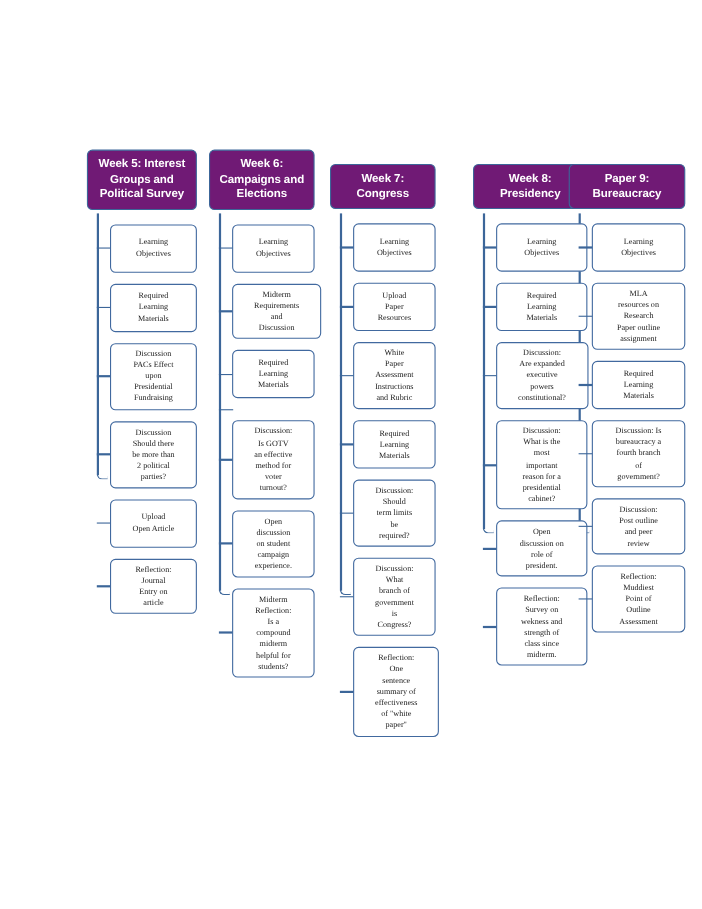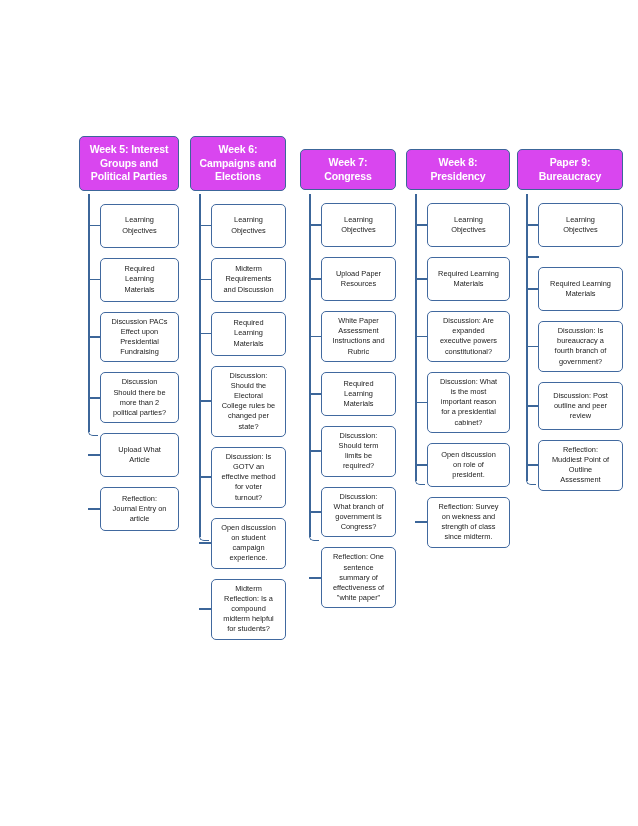--- a/index.html
+++ b/index.html
@@ -28,26 +28,26 @@
   .column {
     position: absolute;
     top: 136px;
     width: 104px;
   }
 
   
   .col-0 { left: 79px;  width: 100px; }
   .col-1 { left: 190px; width: 96px;  }
   .col-2 { left: 300px; width: 96px;  }
-  .col-3 { left: 406px; width: 104px; }
+  .col-3 { left: 430px; width: 104px; }
   .col-4 { left: 517px; width: 106px; }
 
   .week-header {
     position: relative;
-    background: #d946ef;
+    background: #701a75;
     border: 1.2px solid #3C6699;
     border-radius: 5px;
     color: #ffffff;
     font-weight: bold;
     font-size: 10.5px;
     line-height: 13.5px;
     text-align: center;
     padding: 6px 4px 6px 4px;
     letter-spacing: -0.1px;
     z-index: 3;
@@ -104,39 +104,40 @@
     background: #ffffff;
     border: 1.3px solid #41699F;
     border-radius: 5px;
     display: flex;
     align-items: center;
     justify-content: center;
     text-align: center;
     color: #1a1a1a;
     font-size: 7.4px;
     line-height: 10.2px;
-    padding: 4px 9px;
+    padding: 4px 19px;
     z-index: 2;
+    font-family: Liberation Serif, serif;
   }
   .node .node-text { display: block; width: 100%; }
 
   .h-44 { min-height: 44px; }
   .h-48 { min-height: 48px; }
   .h-52 { min-height: 52px; }
 </style>
 </head>
 <body>
 
 <div id="chart-canvas">
 
   <div class="column col-0">
     <div class="week-header">
       <span>Week 5:  Interest</span><br>
       <span>Groups and</span><br>
-      <span>Political Parties</span>
+      <span>Political Survey</span>
     </div>
     <div class="trunk" style="top:58px; height:238px;"></div>
     <div class="trunk-foot" style="top:290px;"></div>
     <div class="nodes">
       <div class="node-row">
         <div class="stub"></div>
         <div class="node h-44">
             <span class="node-text">Learning Objectives</span>
           </div>
       </div>
@@ -154,21 +155,21 @@
       </div>
       <div class="node-row">
         <div class="stub"></div>
         <div class="node h-48">
             <span class="node-text">Discussion Should there be more than 2 political parties?</span>
           </div>
       </div>
       <div class="node-row">
         <div class="stub"></div>
         <div class="node h-44">
-            <span class="node-text">Upload What Article</span>
+            <span class="node-text">Upload Open Article</span>
           </div>
       </div>
       <div class="node-row">
         <div class="stub"></div>
         <div class="node h-44">
             <span class="node-text">Reflection: Journal Entry  on article</span>
           </div>
       </div>
     </div>
   </div>
@@ -195,23 +196,20 @@
           </div>
       </div>
       <div class="node-row">
         <div class="stub"></div>
         <div class="node h-44">
             <span class="node-text">Required Learning Materials</span>
           </div>
       </div>
       <div class="node-row">
         <div class="stub"></div>
-        <div class="node h-48">
-            <span class="node-text">Discussion:  Should the Electoral College rules be changed per state?</span>
-          </div>
       </div>
       <div class="node-row">
         <div class="stub"></div>
         <div class="node h-44">
             <span class="node-text">Discussion: Is GOTV an effective method for voter turnout?</span>
           </div>
       </div>
       <div class="node-row">
         <div class="stub"></div>
         <div class="node h-44">
@@ -336,20 +334,23 @@
     <div class="trunk-foot" style="top:339px;"></div>
     <div class="nodes">
       <div class="node-row">
         <div class="stub"></div>
         <div class="node h-44">
             <span class="node-text">Learning Objectives</span>
           </div>
       </div>
       <div class="node-row">
         <div class="stub"></div>
+        <div class="node h-44">
+            <span class="node-text">MLA resources on Research Paper outline assignment</span>
+          </div>
       </div>
       <div class="node-row">
         <div class="stub"></div>
         <div class="node h-44">
             <span class="node-text">Required Learning Materials</span>
           </div>
       </div>
       <div class="node-row">
         <div class="stub"></div>
         <div class="node h-48">

